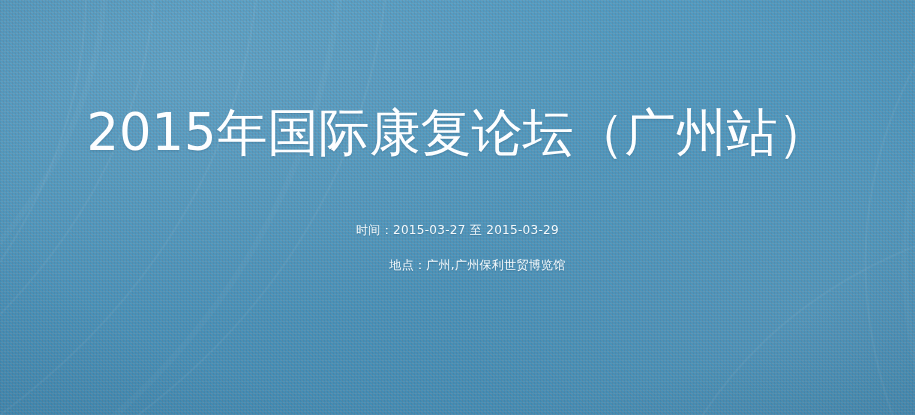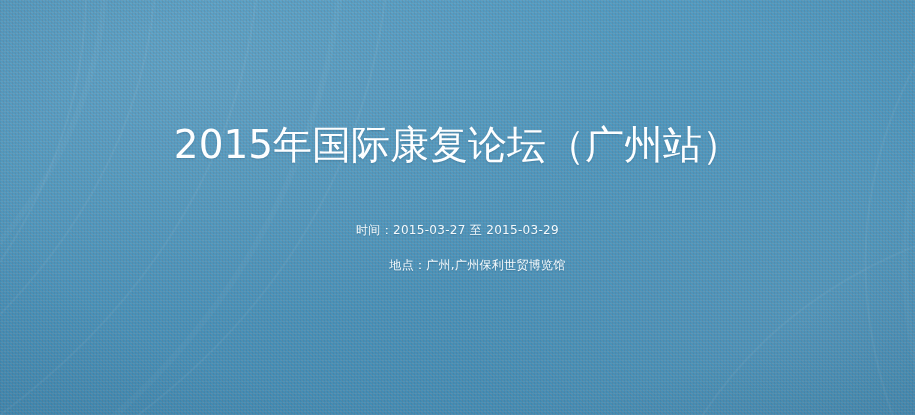--- a/index.html
+++ b/index.html
@@ -90,22 +90,22 @@
     display: flex;
     flex-direction: column;
     align-items: center;
     text-align: center;
   }
 
   .title {
     position: absolute;
     left: 0;
     right: 0;
-    top: 112px;
-    font-size: 39px;
+    top: 100px;
+    font-size: 51px;
     line-height: 66px;
     font-weight: 400;
     letter-spacing: 0px;
     color: #fdfeff;
     white-space: nowrap;
     text-shadow: 0 1px 2px rgba(20,60,90,0.22);
   }
 
   .meta {
     position: absolute;

